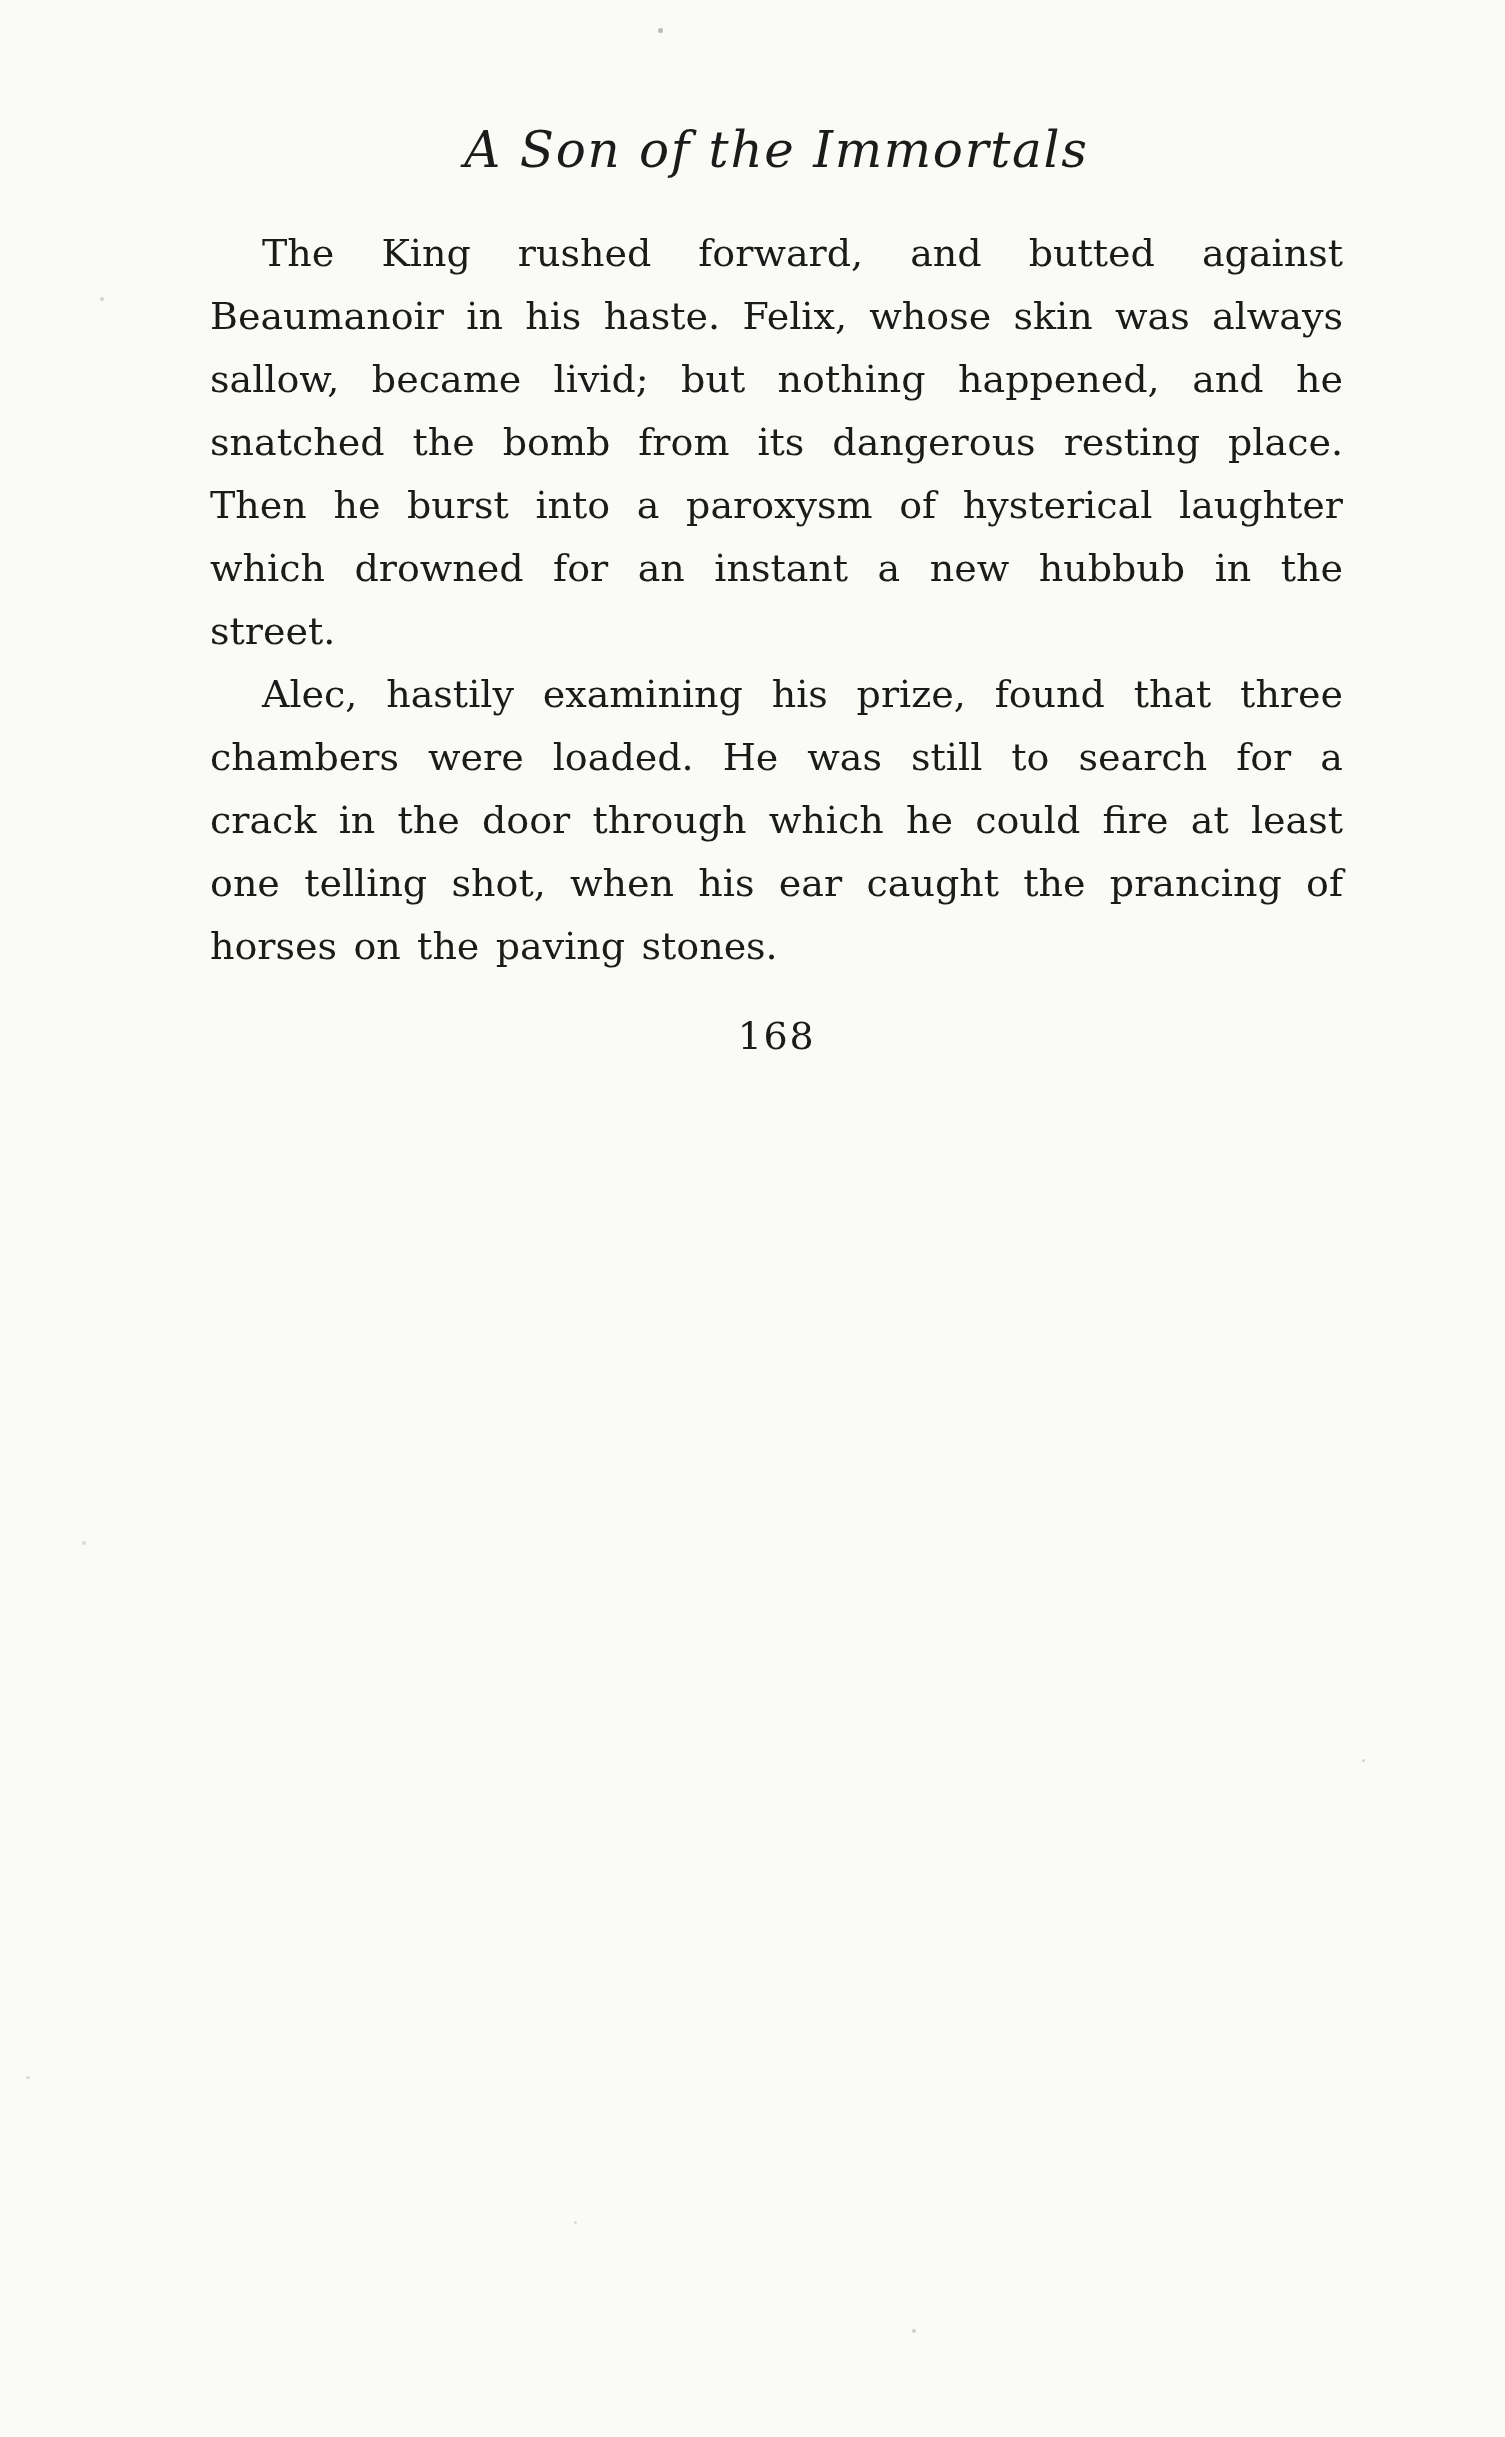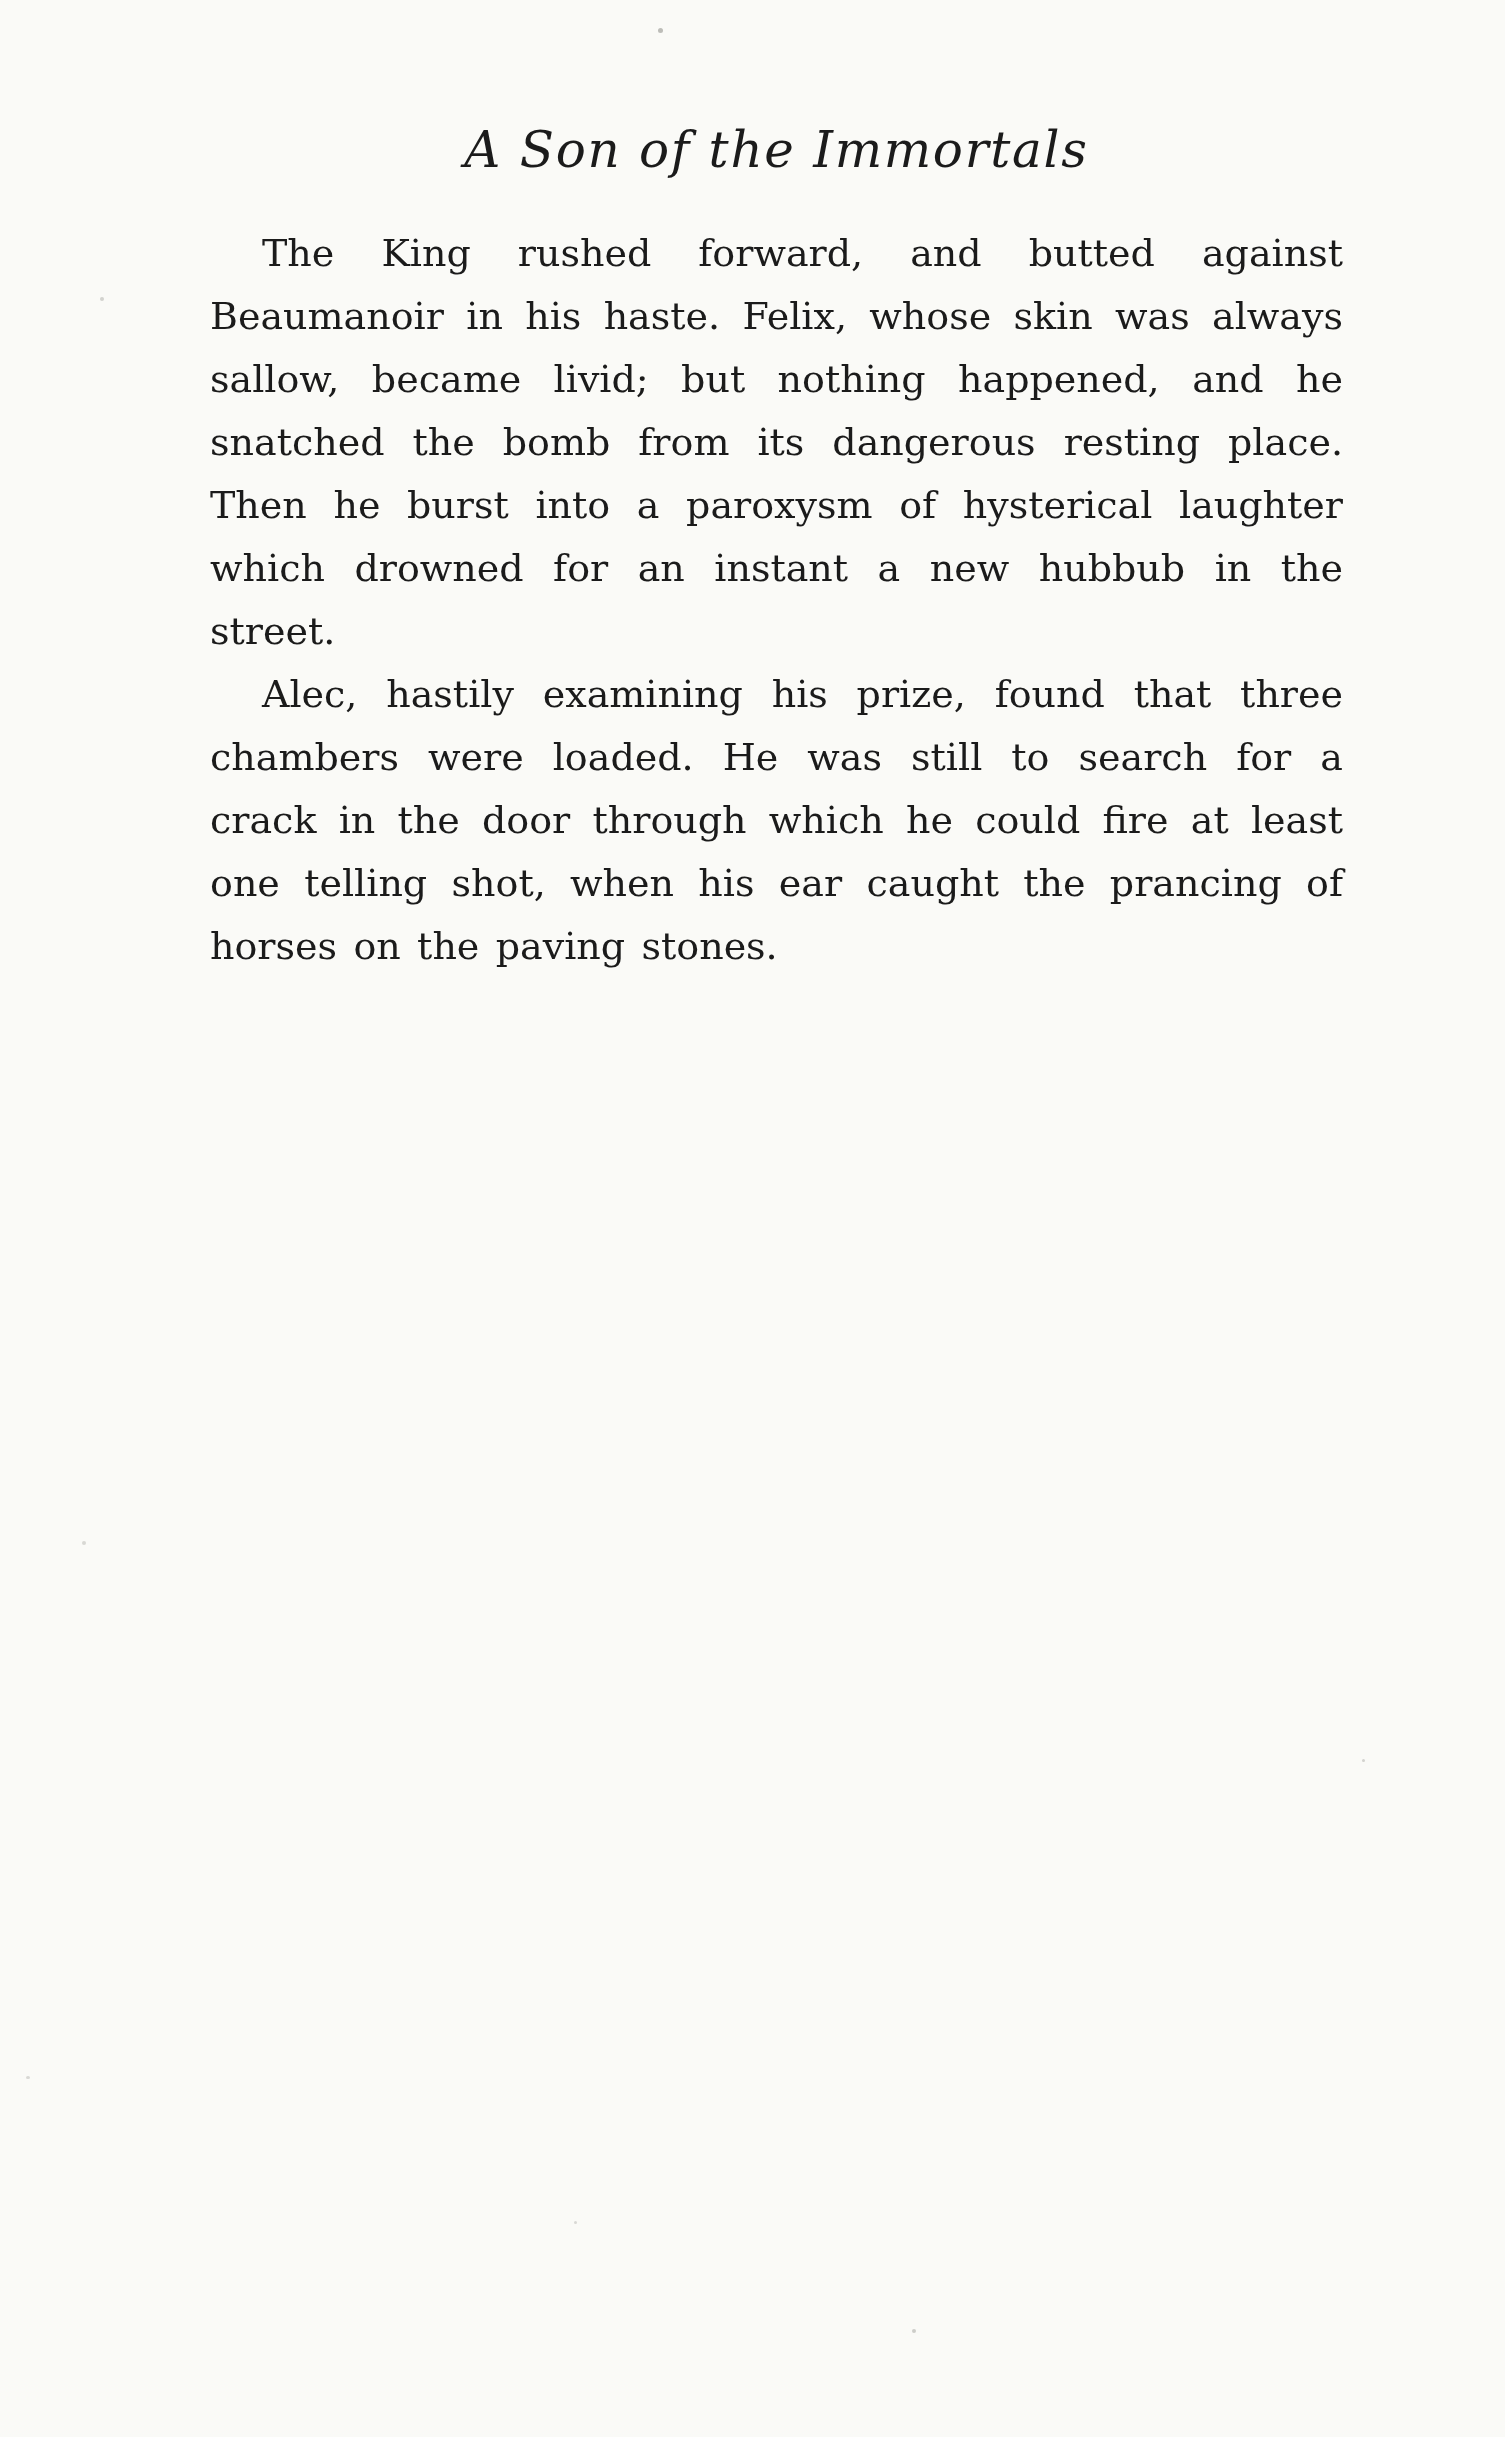--- a/index.html
+++ b/index.html
@@ -83,16 +83,17 @@
 
   <div class="column">
 
     <div class="running-title">A Son of the Immortals</div>
 
     <div class="body-text">
       <p class="indent">The King rushed forward, and butted against Beaumanoir in his haste.  Felix, whose skin was always sallow, became livid; but nothing happened, and he snatched the bomb from its dangerous resting place.  Then he burst into a paroxysm of hysterical laughter which drowned for an instant a new hubbub in the street.</p>
       <p class="indent">Alec, hastily examining his prize, found that three chambers were loaded.  He was still to search for a crack in the door through which he could fire at least one telling shot, when his ear caught the prancing of horses on the paving stones.</p>
     </div>
 
+    <div class="page-number">168</div>
 
   </div>
 </div>
 
 
 </body></html>

